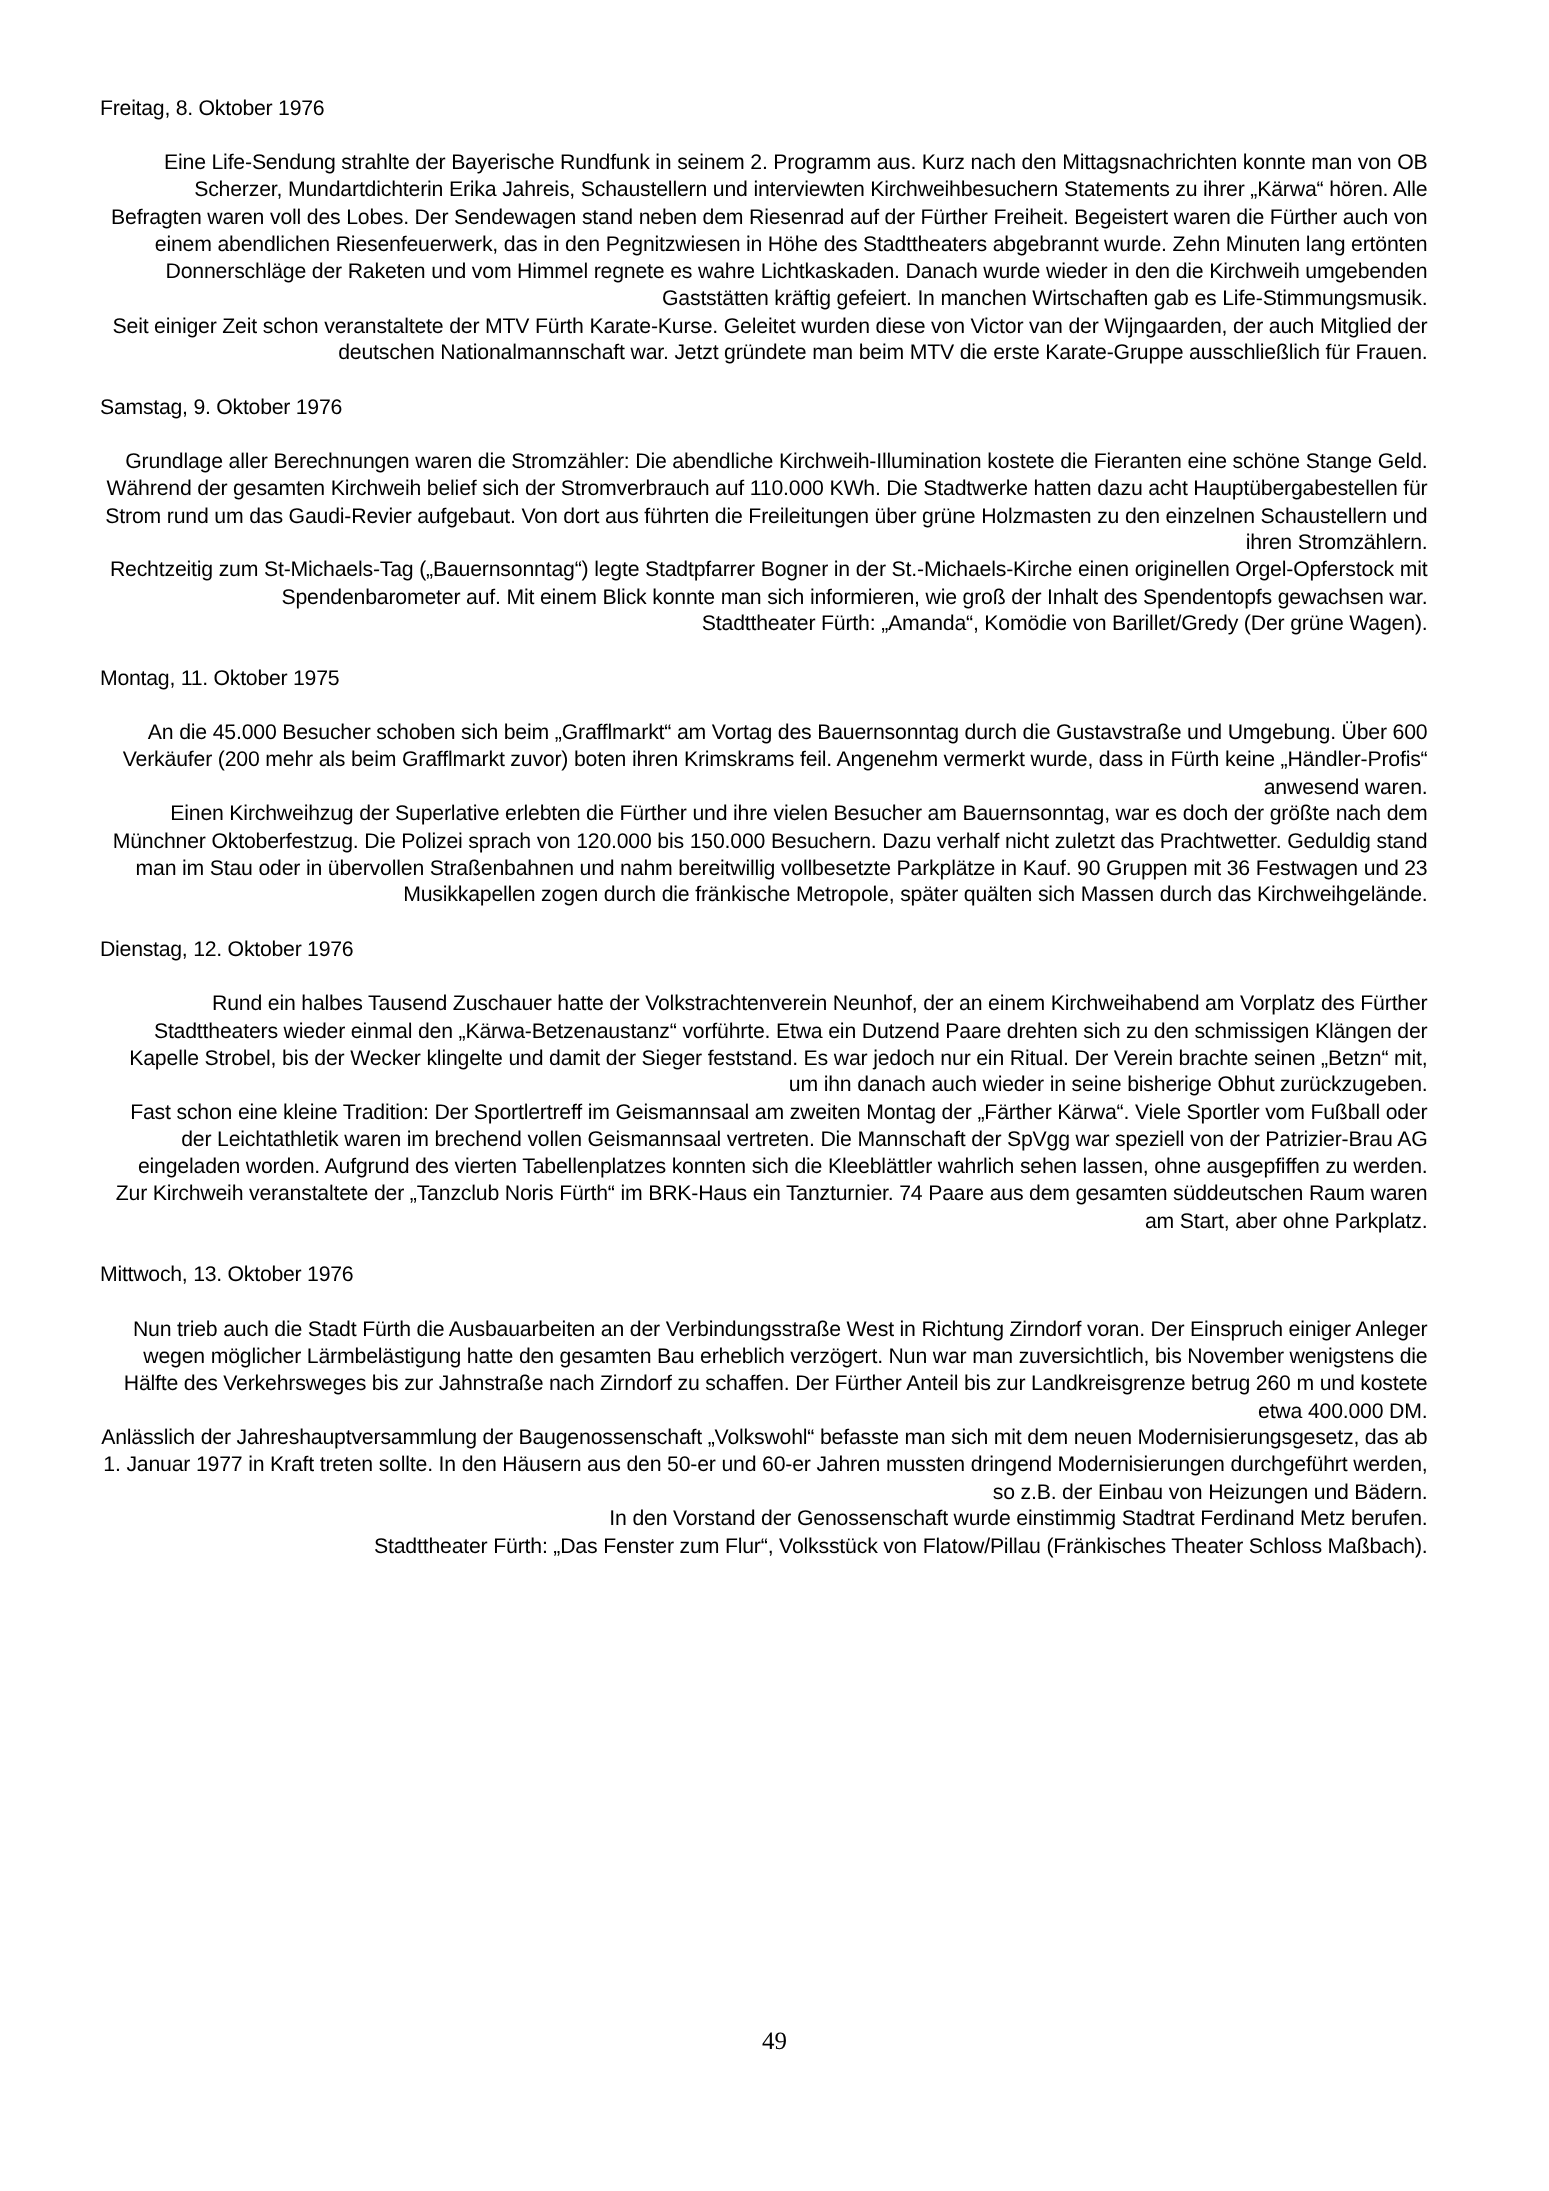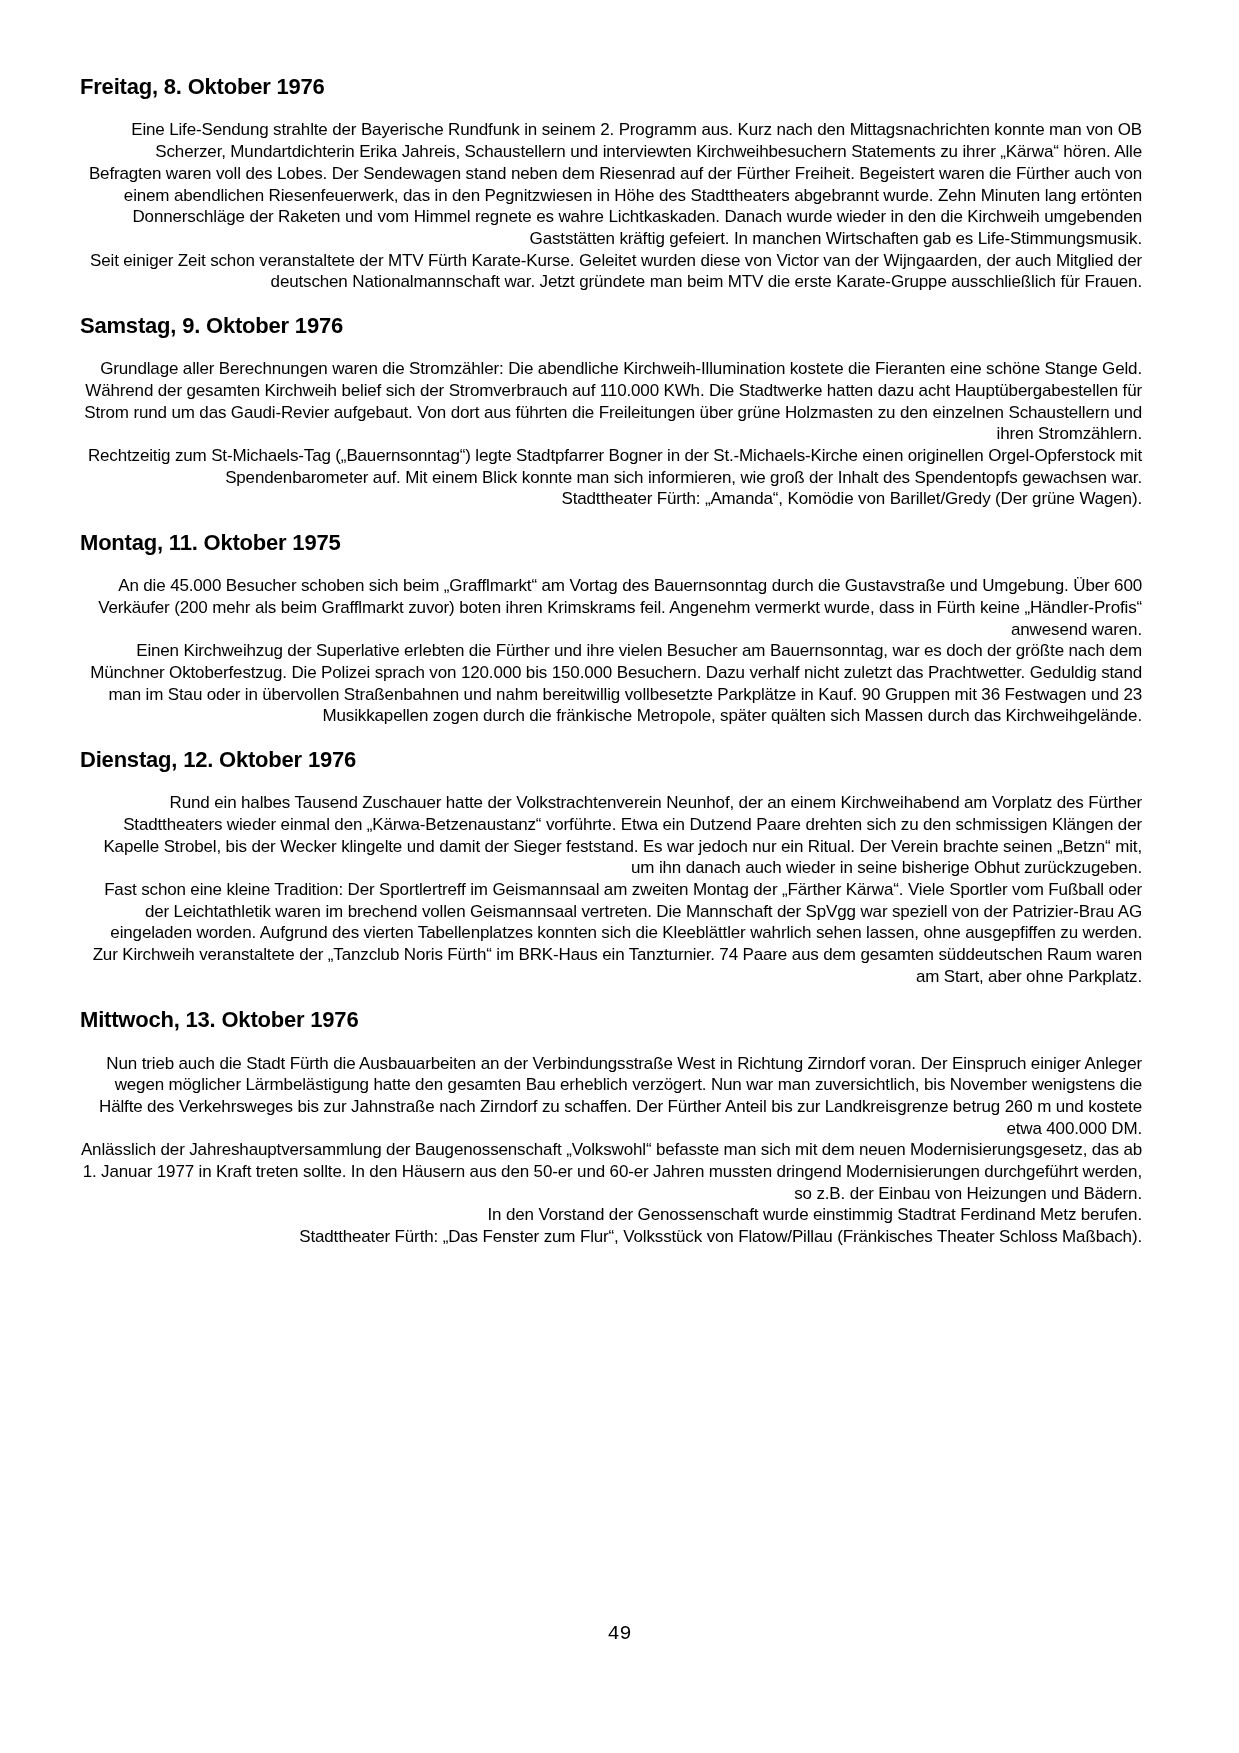--- a/index.html
+++ b/index.html
@@ -18,40 +18,40 @@
   .page {
     position: absolute;
     top: 76px;
     left: 80px;
     width: 1062px;
   }
   .sec {
     margin: 0 0 21.7px 0;
   }
   .sec h2 {
-    font-size: 22px;
+    font-size: 17px;
     line-height: 21.7px;
-    font-weight: bold;
+    font-weight: normal;
     margin: 0 0 21.7px 0;
     letter-spacing: -0.2px;
   }
   .sec p {
     font-size: 17px;
     line-height: 21.7px;
     margin: 0;
     letter-spacing: -0.15px;
     text-align: right;
   }
   .page-number {
     position: absolute;
     top: 1622px;
     left: 0;
     width: 1239px;
     text-align: center;
-    font-family: Liberation Mono, monospace;
+    font-family: Liberation Serif, serif;
     font-size: 20px;
     color: #000000;
   }
 </style>
 </head>
 <body>
 
 <div class="page">
 
   <section class="sec">

